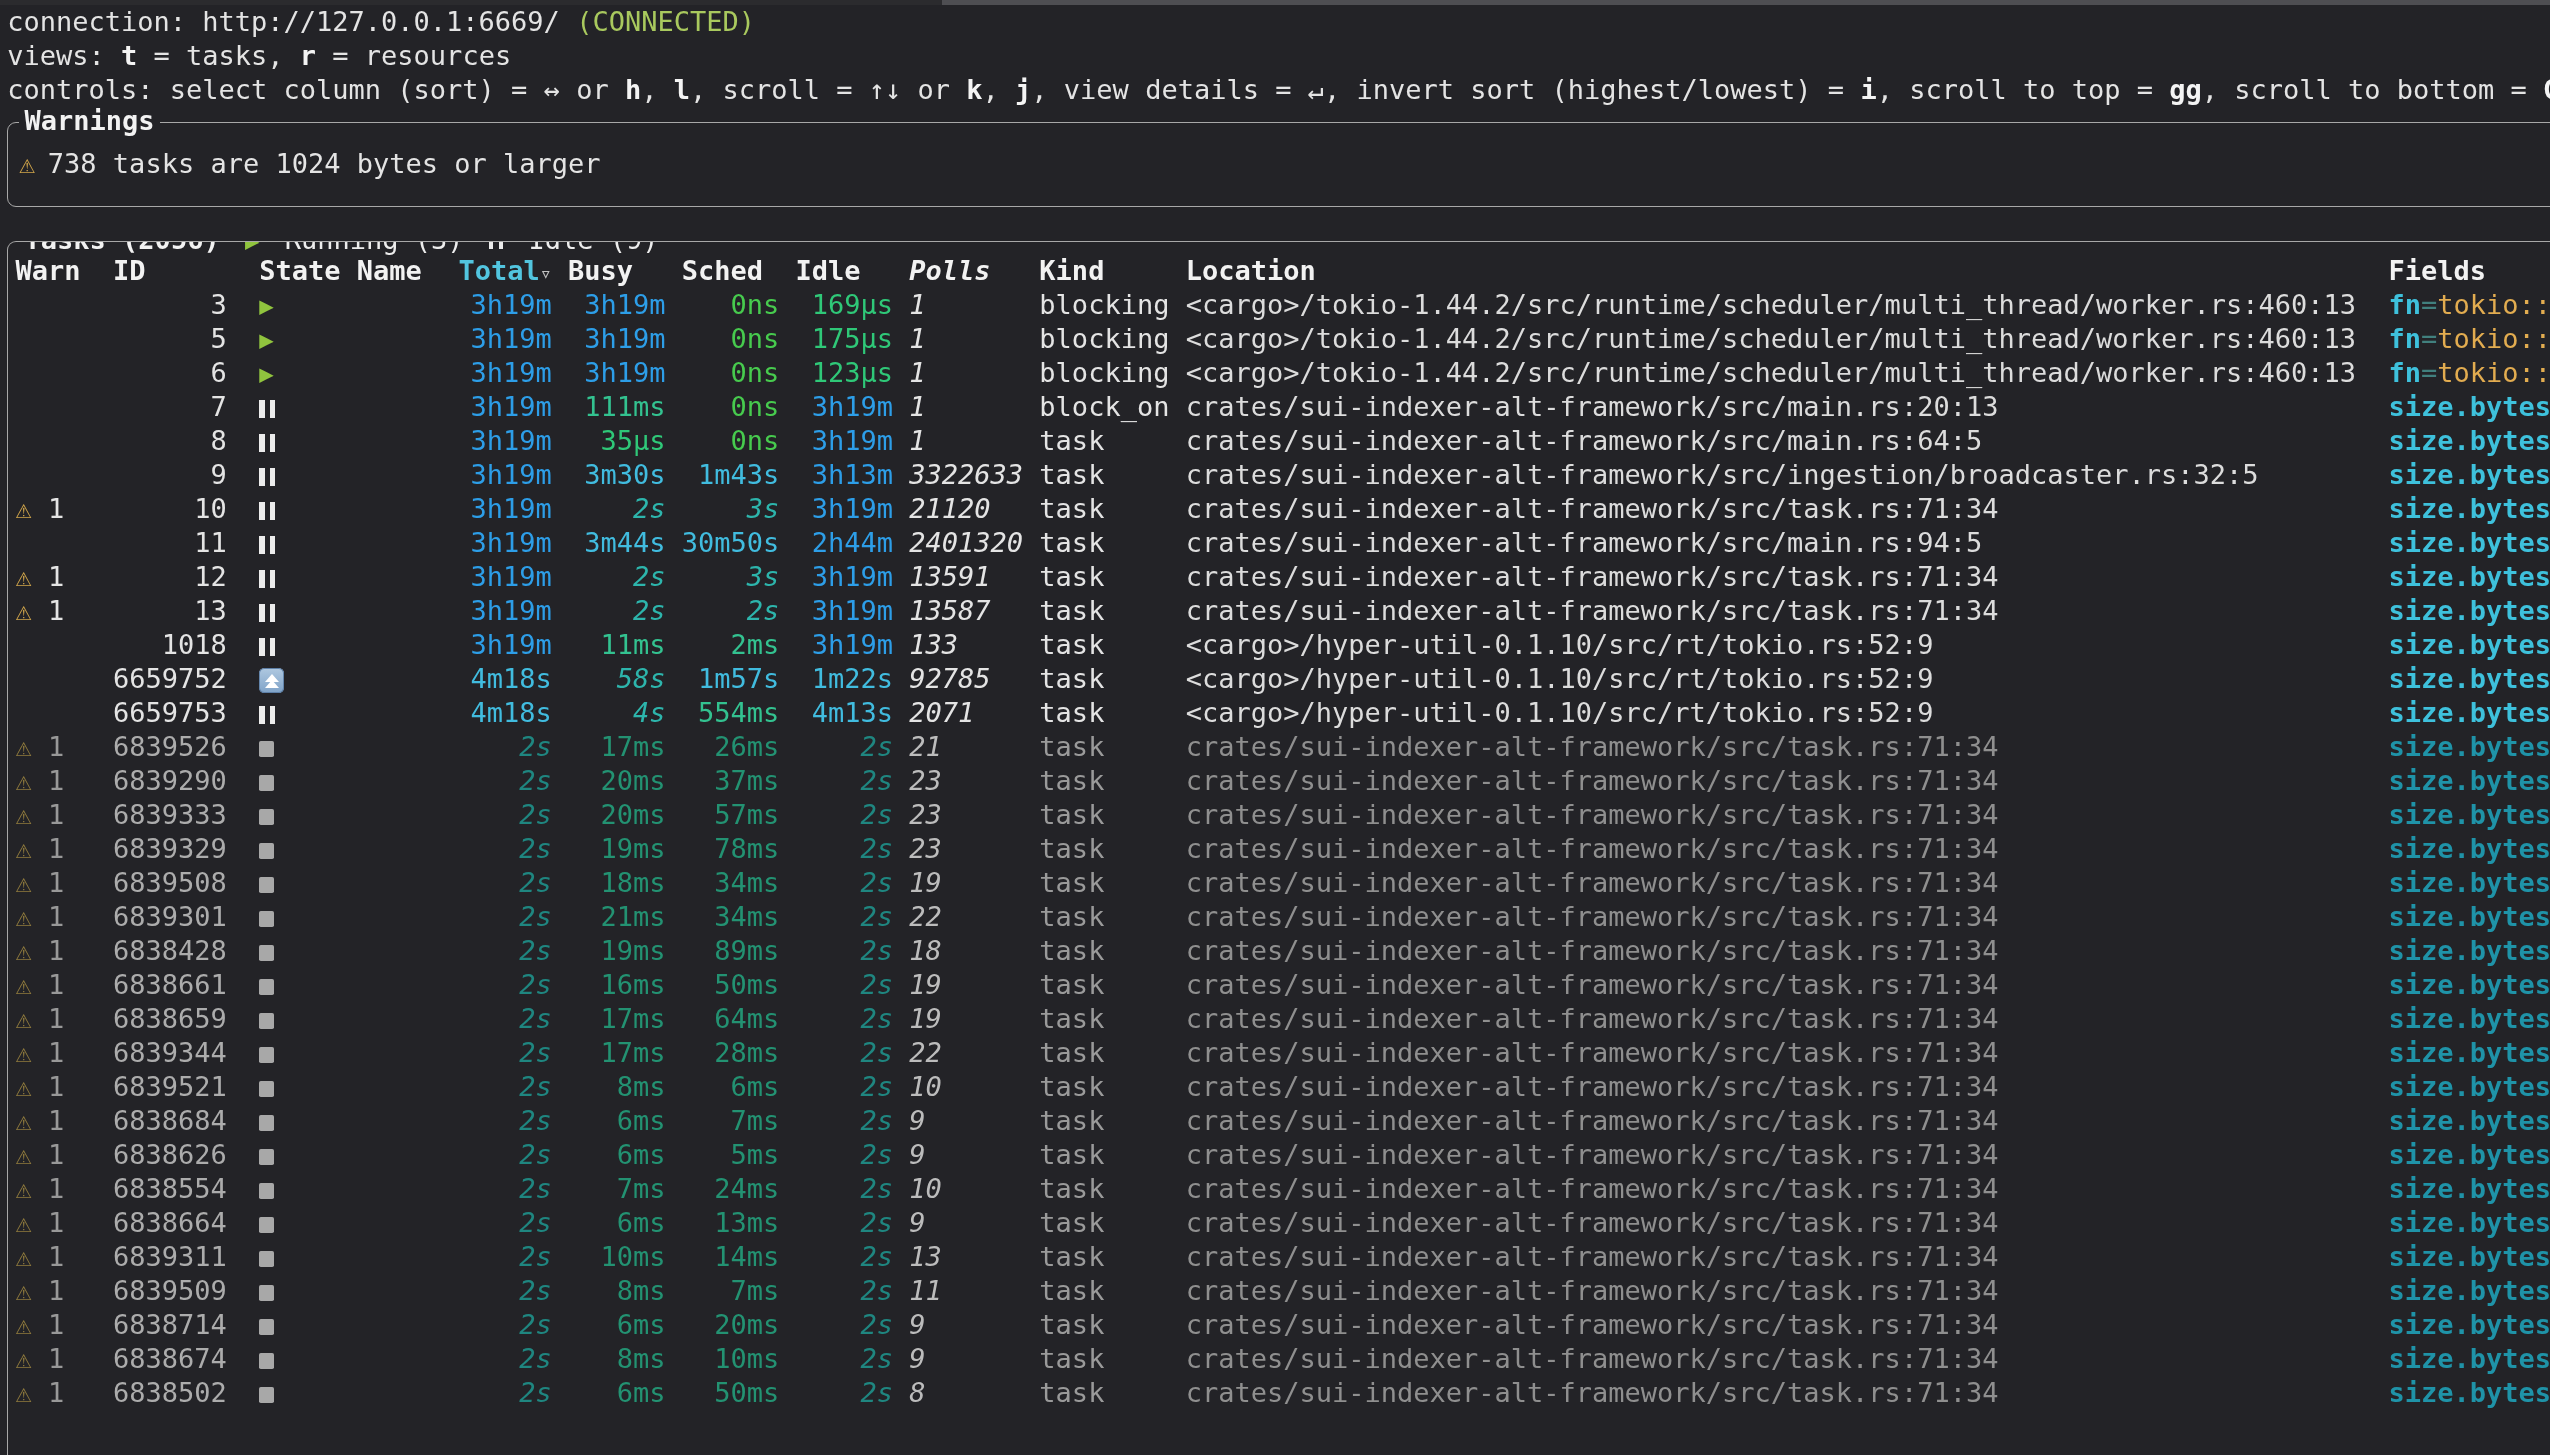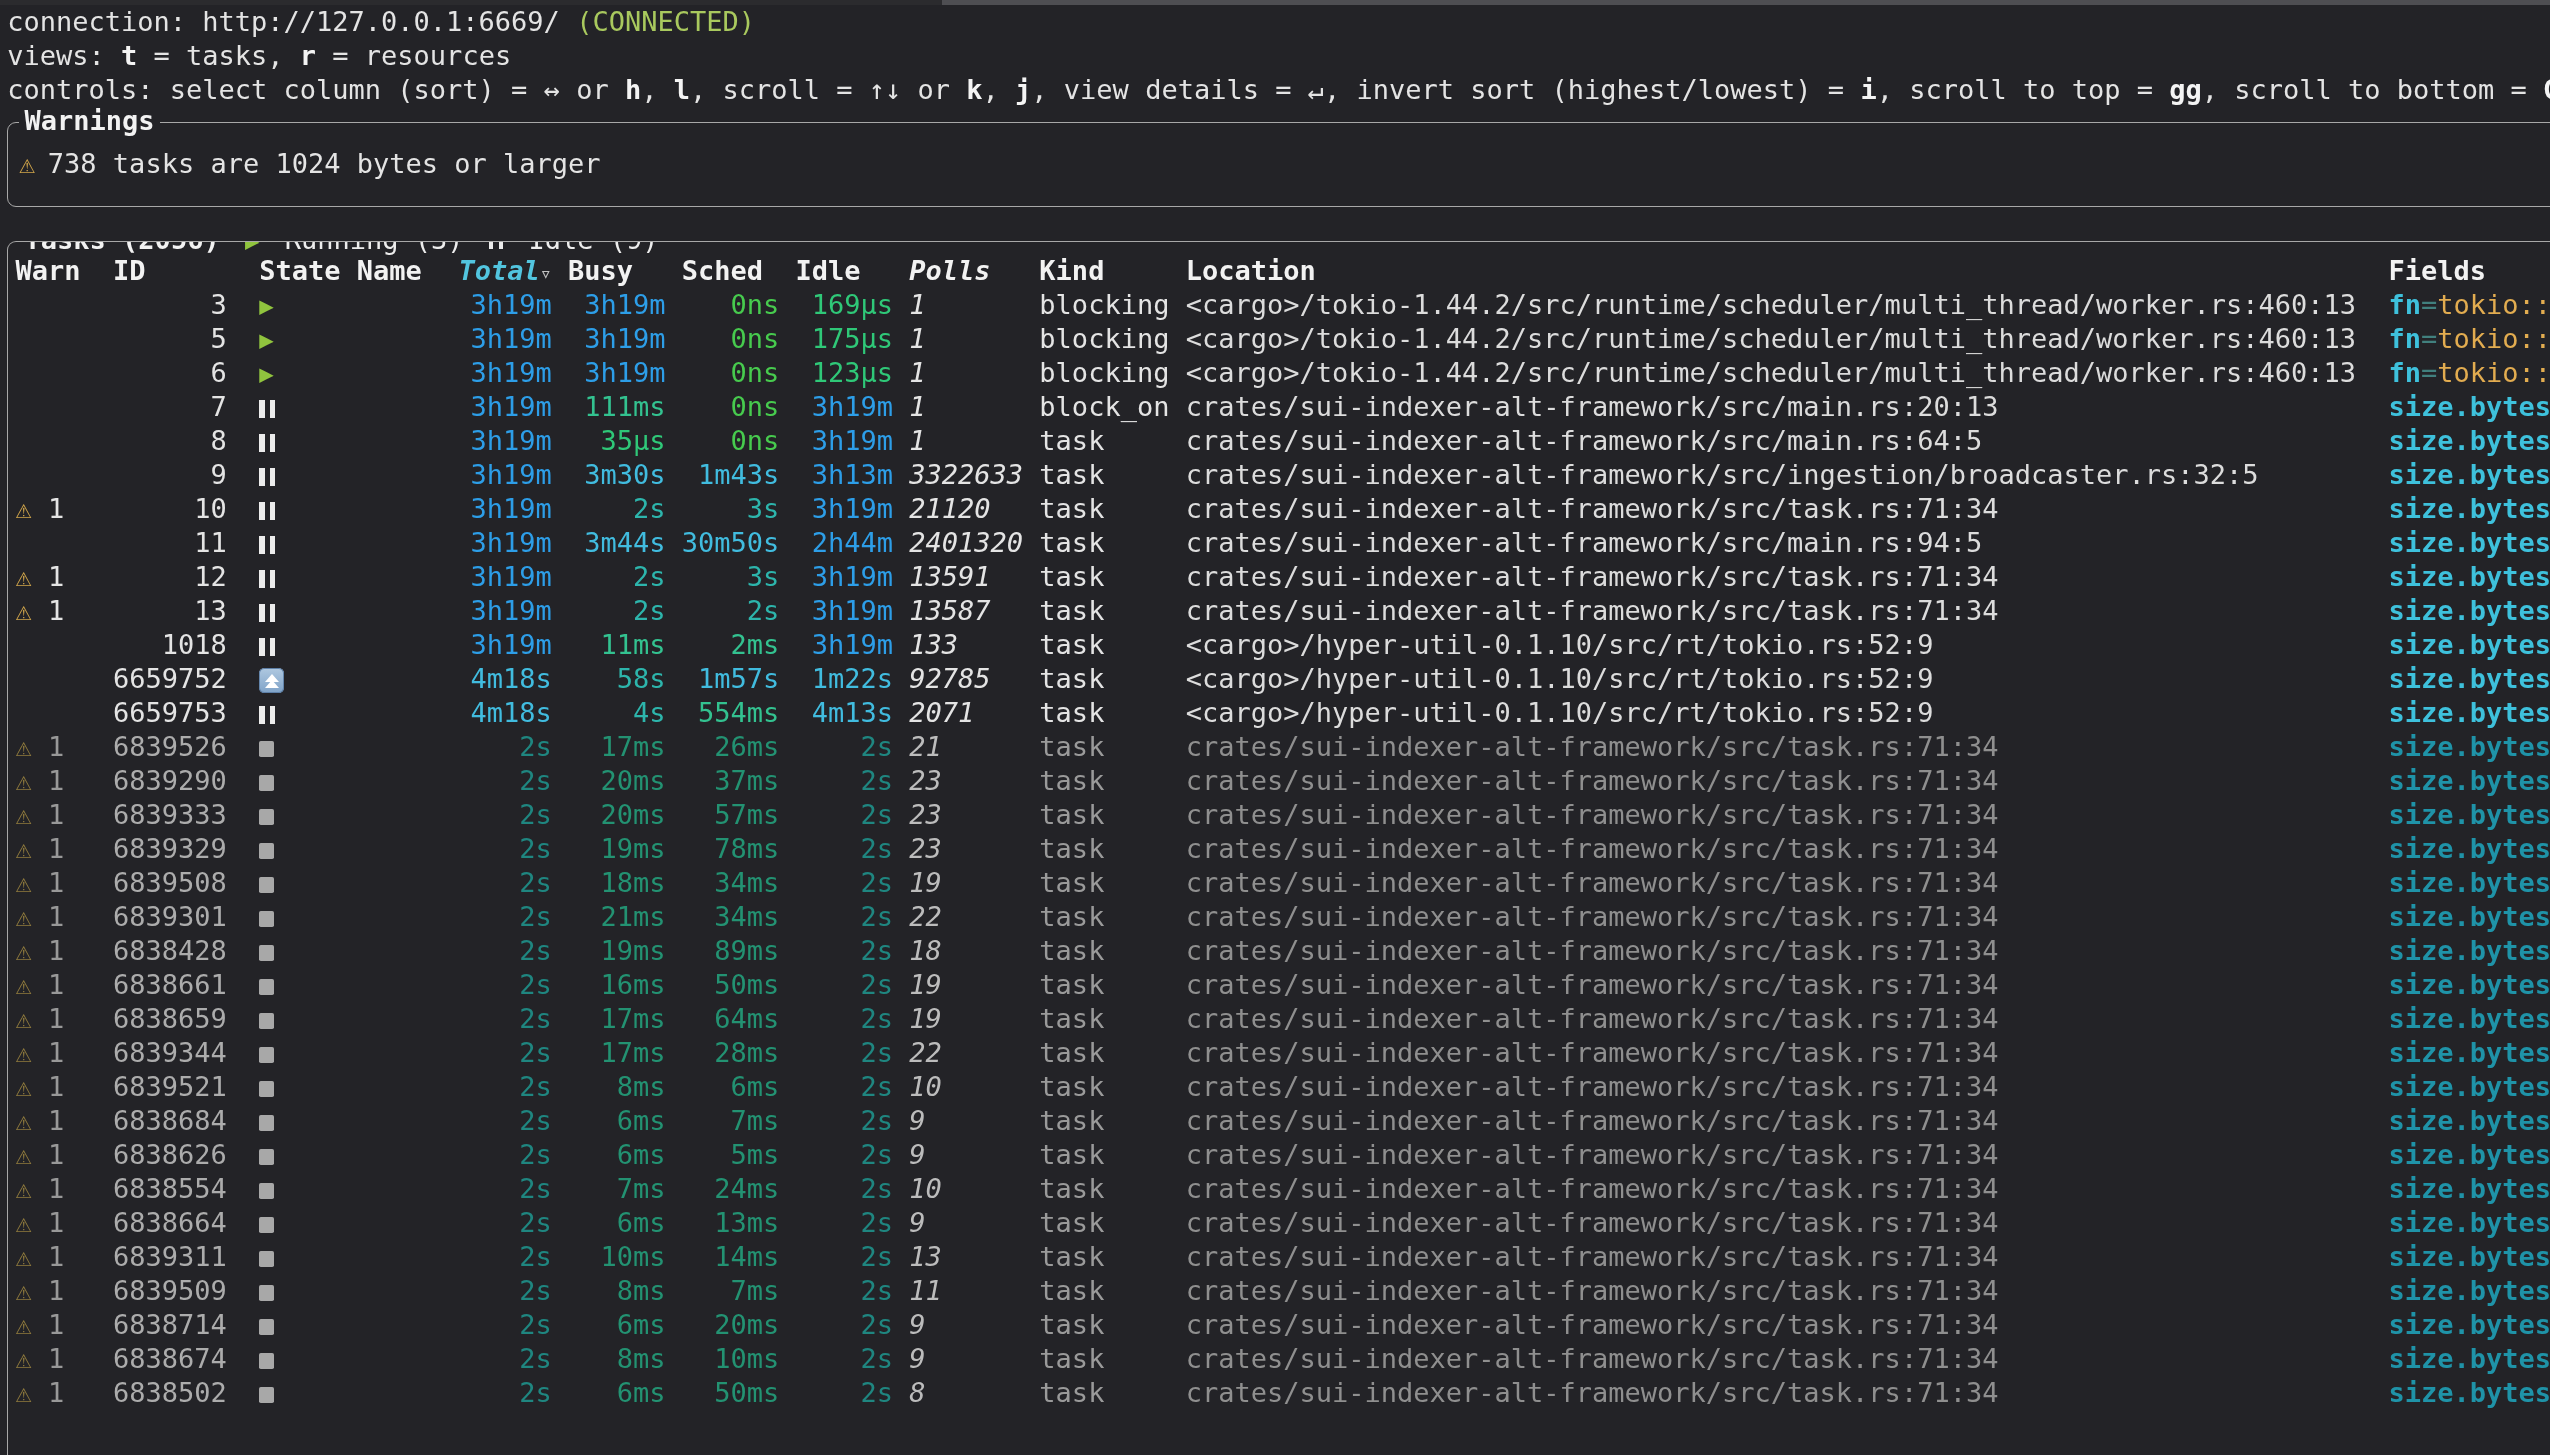--- a/index.html
+++ b/index.html
@@ -42,27 +42,27 @@
   .c-name  { width:5ch; }
   .c-total, .c-busy, .c-sched, .c-idle { width:6ch; }
   .c-polls { width:7ch;font-style:italic; }
   .c-kind  { width:8ch; }
   .c-loc   { width:73ch; color:#DCDCDC; }
   .c-fields{ flex:1 1 auto; }
   #table-body .c-id, #table-body .c-total, #table-body .c-busy,
   #table-body .c-sched, #table-body .c-idle, .hdr .c-total { text-align:right; }
 
   .hdr .cell { font-weight:700; color:#F2F2F2; }
-  .hdr .c-total { color:#52C5DF;font-style:italic; }
+  .hdr .c-total { color:#52C5DF; }
   .sort-arrow { font-weight:400; color:#C2C2C2; font-size:20px; }
 
   
   .u-h  { color:#2D9EE8; }
   .u-m  { color:#41BCDF; }
-  .u-s  { color:#2DB5AC; }
+  .u-s  { color:#2DB5AC;font-style:italic; }
   .u-ms { color:#33C290; }
   .u-us { color:#2FC878; }
   .u-ns { color:#47CB4E; }
 
   
   .fkey { color:#3EC1DC; font-weight:700; }
   .feq  { color:#41807E; }
   .fval { color:#E2AC50; }
 
   

